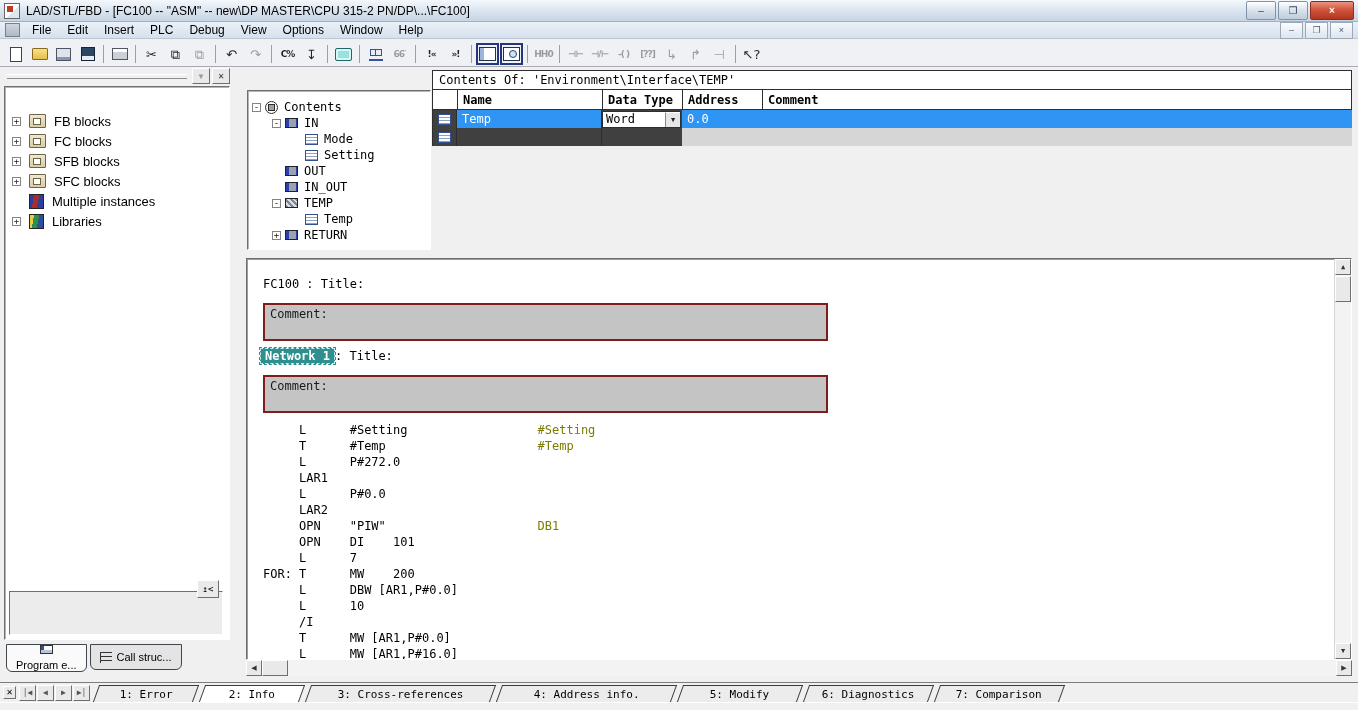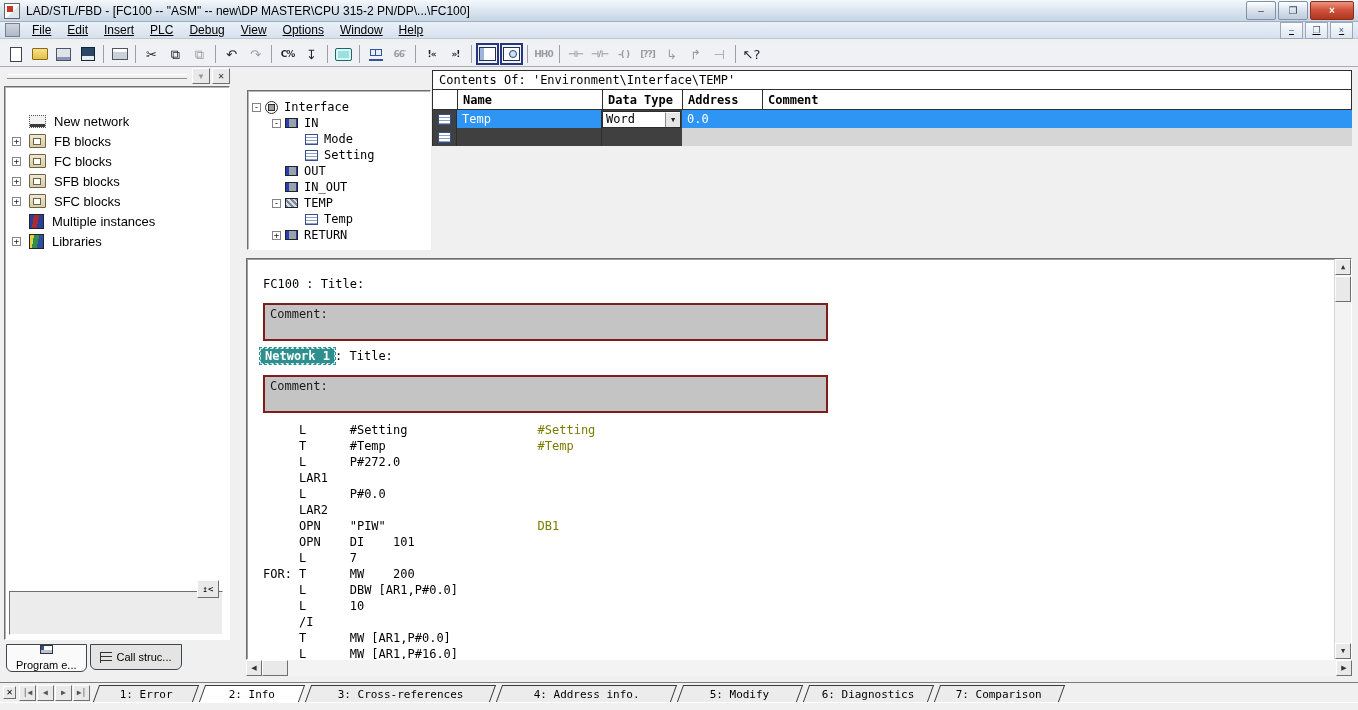--- a/index.html
+++ b/index.html
@@ -16,21 +16,21 @@
   #title-text{flex:1;white-space:nowrap;overflow:hidden;}
   .win-btns{display:flex;gap:2px;}
   .win-btn{width:28px;height:17px;border:1px solid #8292a6;border-radius:2px;
     background:linear-gradient(#ffffff,#d8e1ec 50%,#c0ccdb);display:flex;align-items:center;justify-content:center;
     font-size:10px;color:#344a63;}
   .win-btn.close{width:42px;background:linear-gradient(#ec9480,#d2553d 45%,#b0361f);color:#fff;border-color:#8c2c1a;font-weight:bold;}
 
   
   #menubar{position:absolute;left:0;top:22px;width:1358px;height:17px;box-sizing:border-box;
     background:linear-gradient(#eaf0f8,#d6e1ee);border-bottom:1px solid #bcc8d6;
-    display:flex;align-items:center;padding-left:3px;text-decoration:underline;}
+    display:flex;align-items:center;padding-left:3px;}
   .mdi-icon{width:13px;height:12px;border:1px solid #77808c;background:linear-gradient(#cfd6df,#aeb8c4);
     margin:0 4px 0 2px;flex:0 0 auto;}
   .menu-item{padding:2px 8px;cursor:default;}
   .mdi-btns{margin-left:auto;display:flex;gap:2px;padding-right:5px;}
   .mdi-btn{width:21px;height:15px;border:1px solid #9aa8ba;background:linear-gradient(#fbfdff,#dde5ee);
     font-size:9px;display:flex;align-items:center;justify-content:center;color:#4a5a6e;}
 
   
   #toolbar{position:absolute;left:0;top:42px;width:1358px;height:25px;box-sizing:border-box;
     background:#eff1f4;border-bottom:1px solid #a9adb3;display:flex;align-items:center;padding-left:4px;gap:1px;}
@@ -299,25 +299,20 @@
     </div>
 
   <div id="ovl-header">
     <span class="grip"></span>
     <span class="sm-btn dim">▼</span>
     <span class="sm-btn">✕</span>
   </div>
   <div id="ovl-frame">
     <div id="ovl-tree">
         <div class="otree-row">
-          <span class="expander hidden">+</span>
-          <span class="tree-ic ic-net"></span>
-          <span class="otree-label">New network</span>
-        </div>
-        <div class="otree-row">
           <span class="expander">+</span>
           <span class="tree-ic ic-blocks"></span>
           <span class="otree-label">FB blocks</span>
         </div>
         <div class="otree-row">
           <span class="expander">+</span>
           <span class="tree-ic ic-blocks"></span>
           <span class="otree-label">FC blocks</span>
         </div>
         <div class="otree-row">
@@ -353,21 +348,21 @@
       <div class="ltab">
         <span class="ic-call"></span>
         <span>Call struc...</span>
       </div>
     </div>
 
   <div id="iface-panel">
       <div class="itree-row" style="padding-left: 4px;">
         <span class="expander">-</span>
         <span class="iface-ic ic-iface"></span>
-        <span class="itree-label">Interface</span>
+        <span class="itree-label">Contents</span>
       </div>
       <div class="itree-row" style="padding-left: 24px;">
         <span class="expander">-</span>
         <span class="iface-ic ic-decl"></span>
         <span class="itree-label">IN</span>
       </div>
       <div class="itree-row" style="padding-left: 44px;">
         <span class="expander hidden">+</span>
         <span class="iface-ic ic-var"></span>
         <span class="itree-label">Mode</span>

